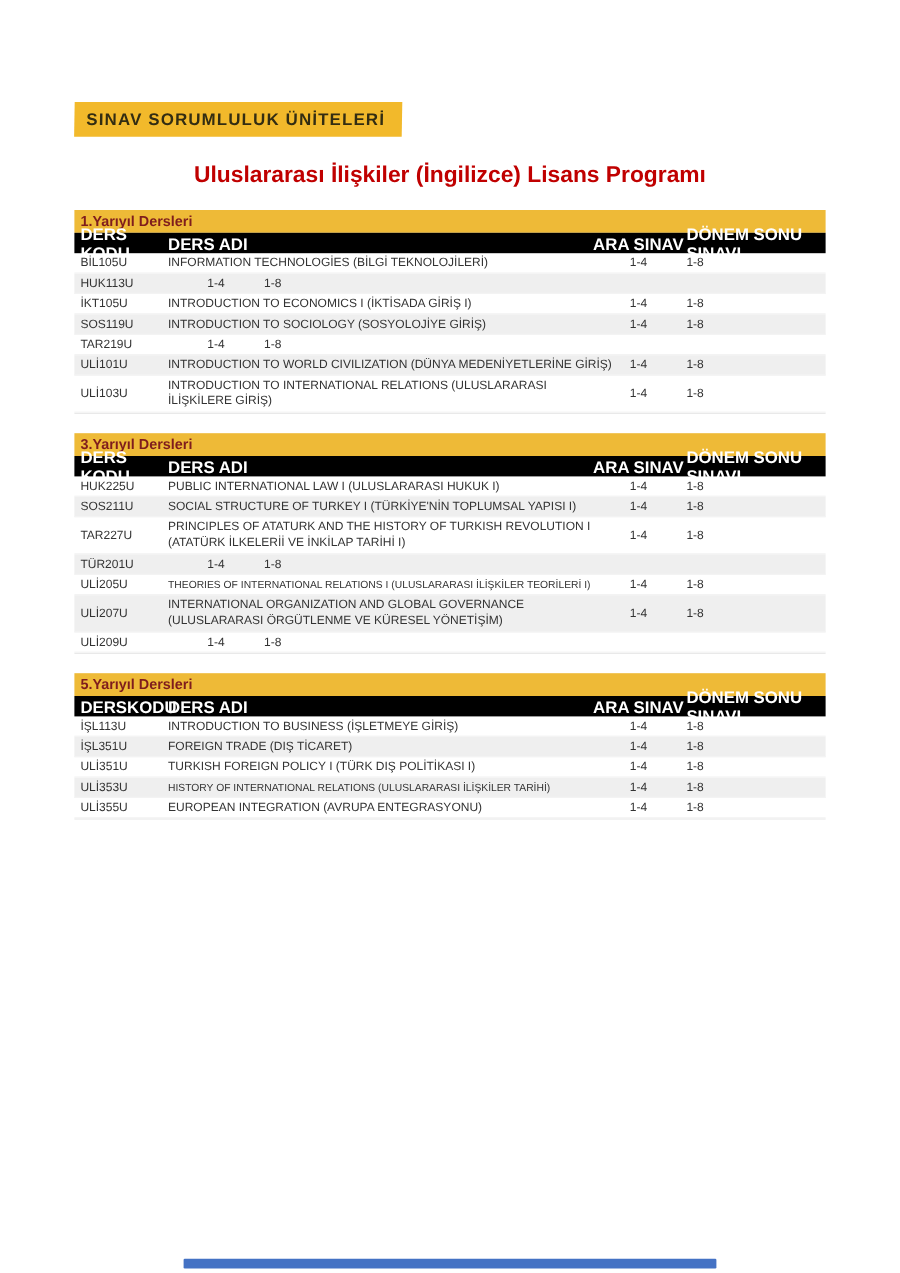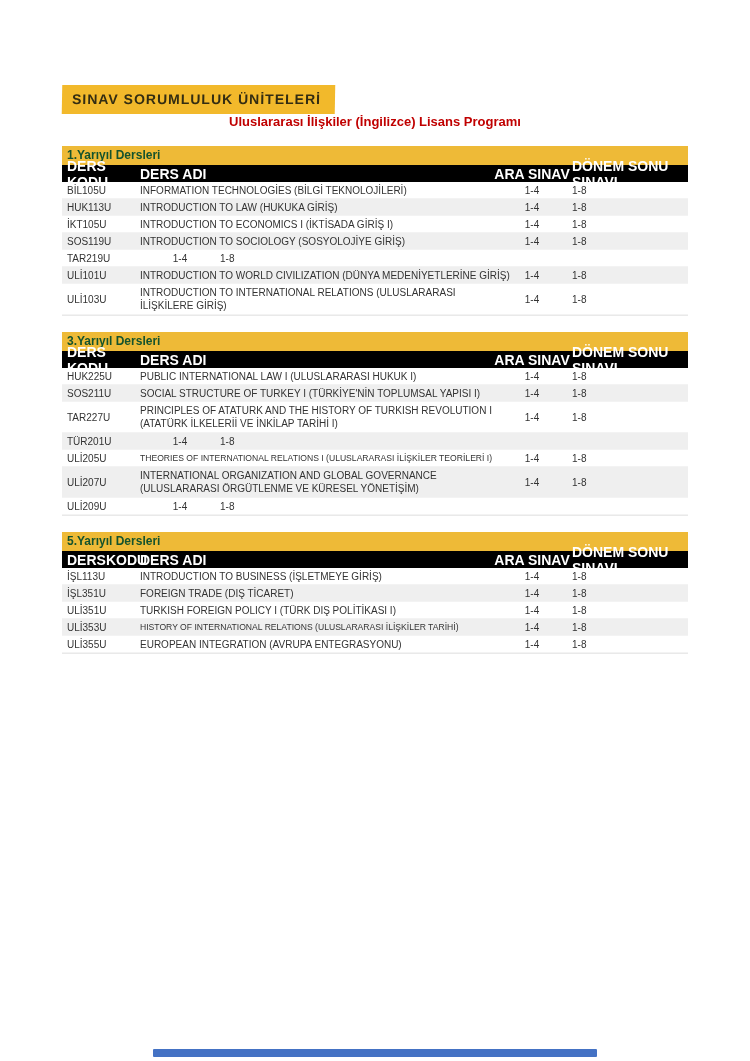--- a/index.html
+++ b/index.html
@@ -20,40 +20,41 @@
     background: #F2B92B;
     padding: 6px 14px 7px 10px;
     font-size: 14px;
     font-weight: bold;
     letter-spacing: 1px;
     color: #332d12;
     transform: skewX(-1deg);
   }
 
   .program-title {
+    margin-top: 22px;
     text-align: center;
-    font-size: 13px;
+    font-size: 19px;
     font-weight: bold;
     color: #C00000;
   }
 
   .course-table {
     width: 626px;
     margin-left: 62px;
     margin-top: 17px;
   }
   .course-table + .course-table { margin-top: 13px; }
 
   .section-bar {
     height: 19px;
     line-height: 19px;
     background: #EEBA37;
     font-size: 12px;
     font-weight: bold;
-    color: #14532d;
+    color: #7f1d1d;
     padding-left: 5px;
     box-sizing: border-box;
     margin-top: 16px;
   }
 
   .cols-header {
     display: flex;
     align-items: center;
     height: 17px;
     background: #000000;
@@ -110,21 +111,20 @@
     </div>
     <div class="rows">
         <div class="row">
           <span class="c-code">BİL105U</span>
           <span class="c-name">INFORMATION TECHNOLOGİES (BİLGİ TEKNOLOJİLERİ)</span>
           <span class="c-ara">1-4</span>
           <span class="c-don">1-8</span>
         </div>
         <div class="row">
           <span class="c-code">HUK113U</span>
-          <span class="c-name">INTRODUCTION TO LAW (HUKUKA GİRİŞ)</span>
           <span class="c-ara">1-4</span>
           <span class="c-don">1-8</span>
         </div>
         <div class="row">
           <span class="c-code">İKT105U</span>
           <span class="c-name">INTRODUCTION TO ECONOMICS I (İKTİSADA GİRİŞ I)</span>
           <span class="c-ara">1-4</span>
           <span class="c-don">1-8</span>
         </div>
         <div class="row">

